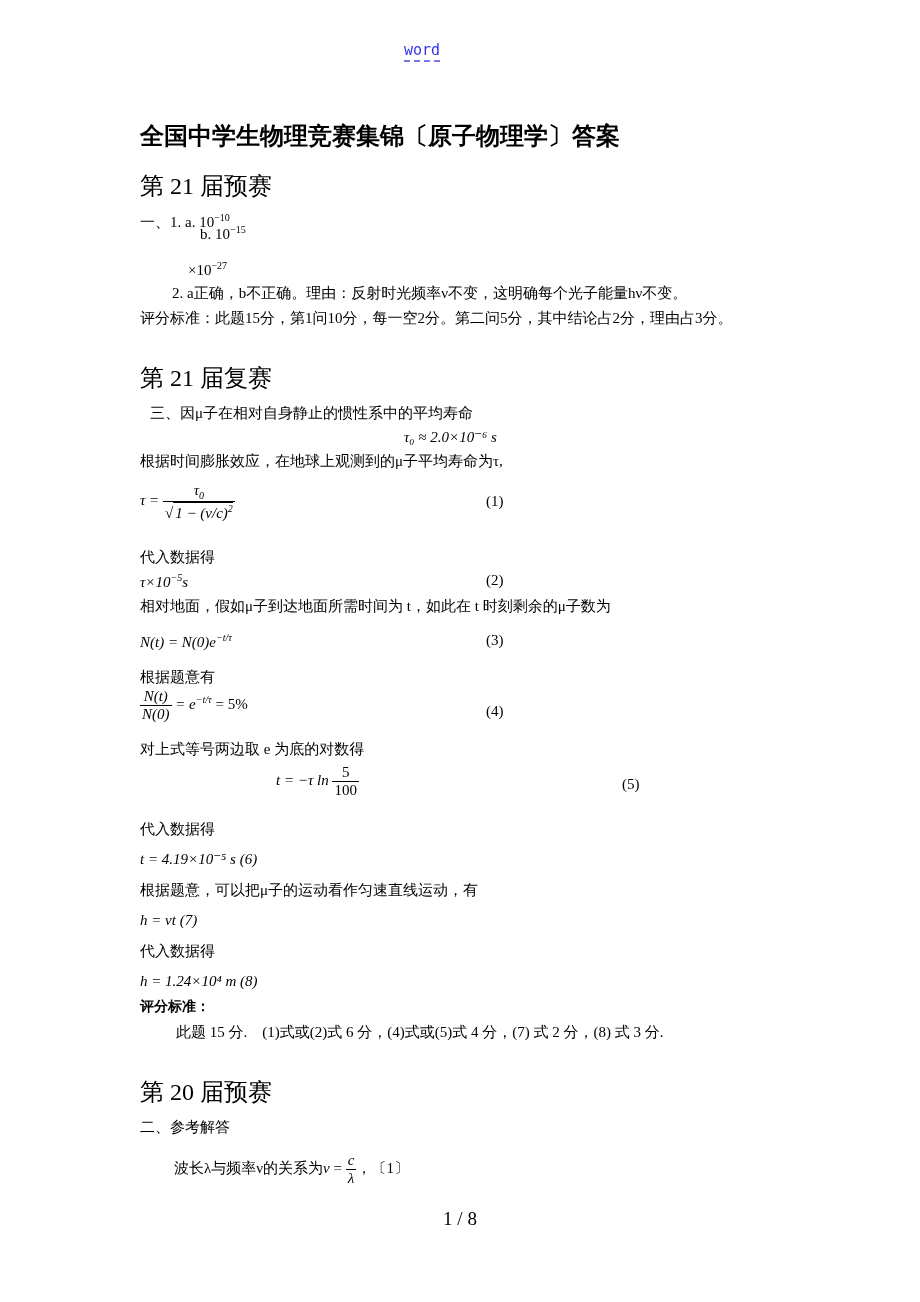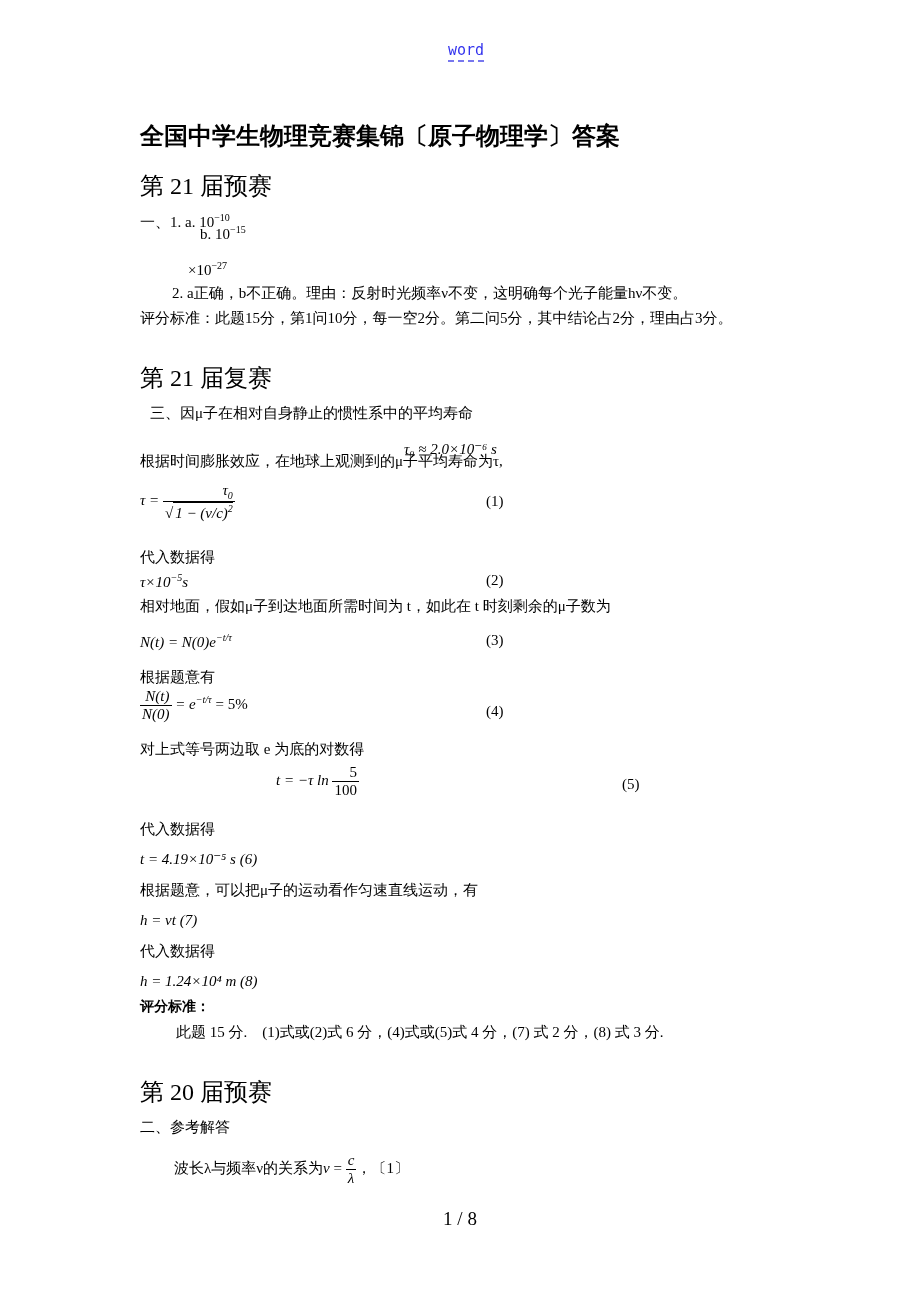--- a/index.html
+++ b/index.html
@@ -1,28 +1,28 @@
 <!DOCTYPE html>
 <html><head>
 <meta charset="utf-8">
 <style>
   html, body { margin:0; padding:0; background:#ffffff; }
   body { width:920px; height:1302px; position:relative; overflow:hidden;
          font-family:"Liberation Serif","DejaVu Serif",serif; color:#000; }
   .abs { position:absolute; white-space:nowrap; }
-  .hdr-link { left:0; width:844px; top:41px; text-align:center; font-family:"DejaVu Sans Mono","Liberation Mono",monospace; font-size:15px; color:#3333ee;margin-left:44px; }
+  .hdr-link { left:0; width:844px; top:41px; text-align:center; font-family:"DejaVu Sans Mono","Liberation Mono",monospace; font-size:15px; color:#3333ee; }
   .hdr-link span { border-bottom:2px dashed #7777ee; padding-bottom:1px; }
   .title { left:140px; top:120px; font-size:24px; font-weight:bold; font-family:"DejaVu Sans","Liberation Sans",sans-serif; letter-spacing:0px; }
   .h2 { font-size:24px; font-family:"Liberation Serif","DejaVu Serif",serif; }
   .t { font-size:15px; }
   .m { font-size:15px; font-style:italic; }
   sup { font-size:10px; vertical-align:6px; }
   sub { font-size:10px; vertical-align:-4px; }
   .frac { display:inline-block; vertical-align:middle; text-align:center; }
-  .frac .num { display:block; border-bottom:1px solid #000; padding:0 2px;text-align:right; }
+  .frac .num { display:block; border-bottom:1px solid #000; padding:0 2px; }
   .frac .den { display:block; padding:0 2px; }
   .sqrt { display:inline-block; border-top:1px solid #000; padding-left:2px; }
   .bold-sans { font-family:"DejaVu Sans","Liberation Sans",sans-serif; font-weight:bold; font-size:14px; }
   .footer { left:0; width:920px; top:1208px; text-align:center; font-size:19px; }
 </style>
 </head>
 <body>
 
 <div class="abs hdr-link"><span>word</span></div>
 
@@ -30,21 +30,21 @@
 
 <div class="abs h2" style="left:140px;top:170px;">第 21 届预赛</div>
 <div class="abs t" style="left:140px;top:212px;"><span>一、1. a. 10</span><sup>−10</sup></div>
 <div class="abs t" style="left:188px;top:224px;margin-left:12px;"><span>b. 10</span><sup>−15</sup></div>
 <div class="abs t" style="left:188px;top:260px;"><span>×10</span><sup>−27</sup></div>
 <div class="abs t" style="left:172px;top:284px;">2. a正确，b不正确。理由：反射时光频率ν不变，这明确每个光子能量hν不变。</div>
 <div class="abs t" style="left:140px;top:309px;">评分标准：此题15分，第1问10分，每一空2分。第二问5分，其中结论占2分，理由占3分。</div>
 
 <div class="abs h2" style="left:140px;top:362px;">第 21 届复赛</div>
 <div class="abs t" style="left:150px;top:404px;">三、因μ子在相对自身静止的惯性系中的平均寿命</div>
-<div class="abs m" style="left:404px;top:428px;margin-top:12px;">τ₀ ≈ 2.0×10⁻⁶ s</div>
+<div class="abs m" style="left:404px;top:428px;">τ₀ ≈ 2.0×10⁻⁶ s</div>
 <div class="abs t" style="left:140px;top:452px;">根据时间膨胀效应，在地球上观测到的μ子平均寿命为τ,</div>
 
 <div class="abs m" style="left:140px;top:482px;">
   τ = <span class="frac"><span class="num">τ<sub>0</sub></span><span class="den">√<span class="sqrt">1 − (v/c)<sup>2</sup></span></span></span>
 </div>
 <div class="abs t" style="left:486px;top:493px;">(1)</div>
 
 <div class="abs t" style="left:140px;top:548px;">代入数据得</div>
 <div class="abs m" style="left:140px;top:572px;"><span>τ×10</span><sup>−5</sup><span>s</span></div>
 <div class="abs t" style="left:486px;top:572px;">(2)</div>

